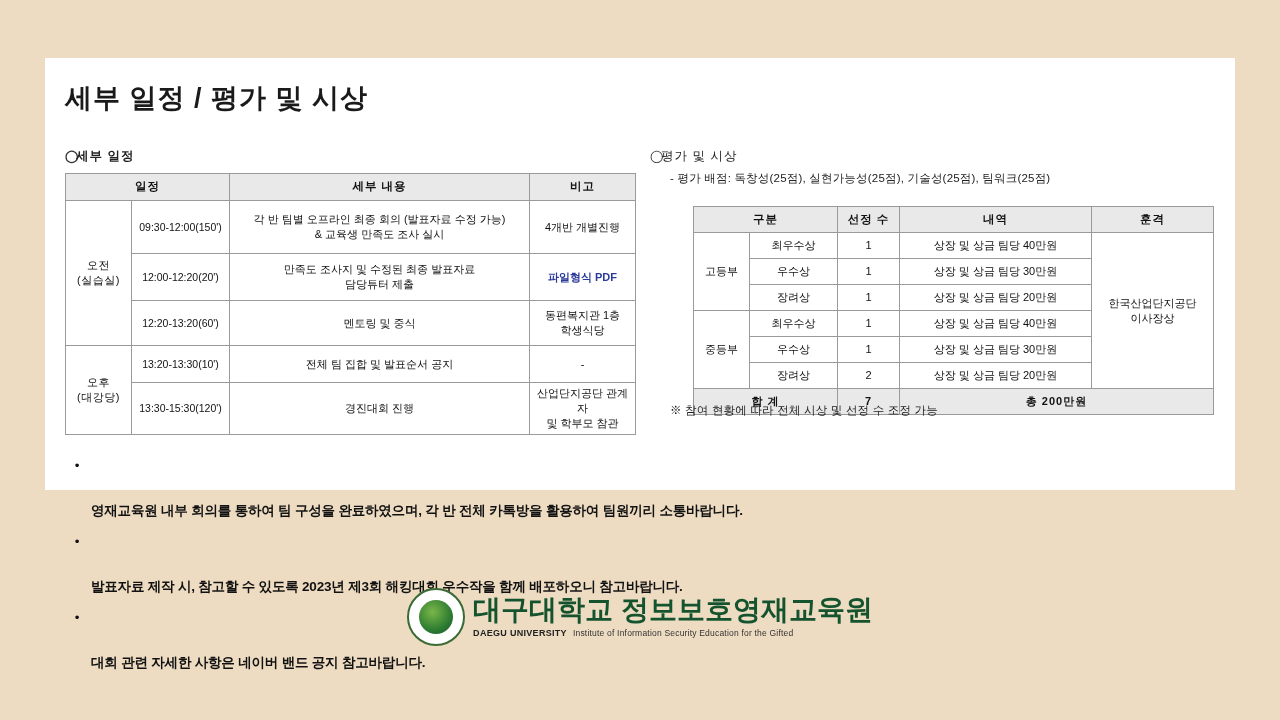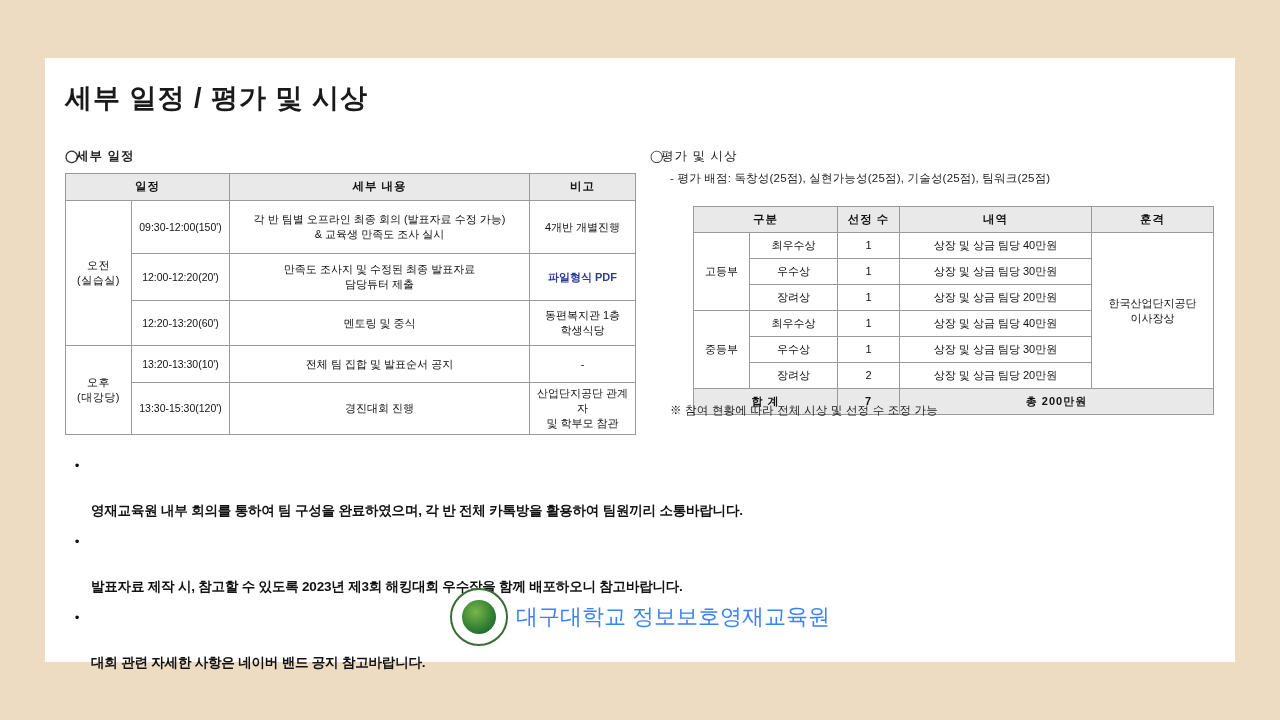--- a/index.html
+++ b/index.html
@@ -11,21 +11,21 @@
     height: 720px;
     background: #eddcc2;
     font-family: "Liberation Sans", sans-serif;
     overflow: hidden;
   }
   .slide {
     position: absolute;
     left: 45px;
     top: 58px;
     width: 1190px;
-    height: 604px;
+    height: 432px;
     background: #ffffff;
   }
   .slide-title {
     position: absolute;
     left: 20px;
     top: 22px;
     font-size: 27px;
     font-weight: bold;
     letter-spacing: 1px;
     color: #1a1a1a;
@@ -151,23 +151,23 @@
     position: relative;
     background: #fff;
   }
   .logo-mark .inner {
     width: 34px;
     height: 34px;
     border-radius: 50%;
     background: radial-gradient(circle at 40% 35%, #7ab648 0%, #2e7d32 60%, #14532d 100%);
   }
   .logo-text-main {
-    font-size: 22px;
-    font-weight: normal;
-    color: #3b82f6;
+    font-size: 28px;
+    font-weight: bold;
+    color: #14532d;
     letter-spacing: 0px;
     line-height: 1;
   }
   .logo-text-sub {
     font-size: 8.5px;
     color: #333;
     letter-spacing: 0.2px;
     margin-top: 4px;
   }
   .logo-sub-left {
@@ -329,16 +329,20 @@
       <span class="body">대회 관련 자세한 사항은 네이버 밴드 공지 참고바랍니다.</span>
     </div>
   </div>
 
   <div class="footer">
     <div class="logo-mark">
       <div class="inner"></div>
     </div>
     <div class="logo-stack">
       <div class="logo-text-main">대구대학교 정보보호영재교육원</div>
+      <div class="logo-row2">
+        <span class="logo-sub-left">DAEGU UNIVERSITY</span>
+        <span class="logo-text-sub">Institute of Information Security Education for the Gifted</span>
+      </div>
     </div>
   </div>
 
 </div>
 
 </body></html>

